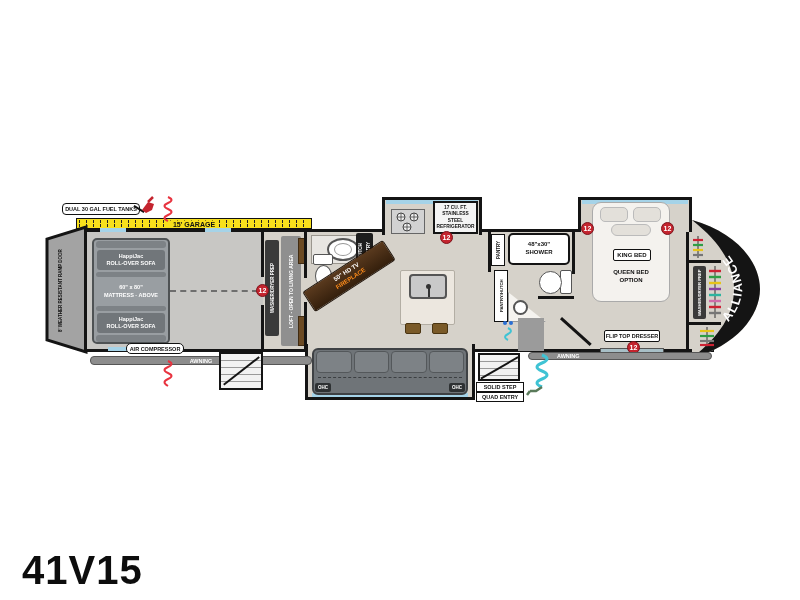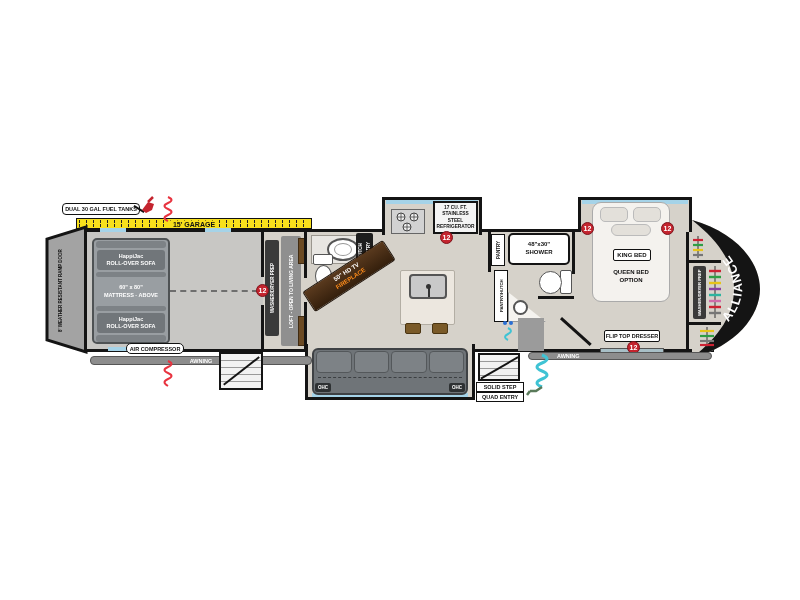--- a/index.html
+++ b/index.html
@@ -262,14 +262,15 @@
   <svg class="a" style="left:162px;top:360px;" width="13" height="28" viewBox="0 0 13 28">
     <path d="M6 1 q7 3 0 6 q-7 3 0 6 q7 3 0 6 q-7 3 0 7" stroke="#e8333f" stroke-width="2" fill="none"></path>
   </svg>
   <svg class="a" style="left:520px;top:353px;" width="40" height="44" viewBox="0 0 40 44">
     <path d="M22 2 q10 4 0 8 q-10 4 0 8 q10 4 0 8 q-10 4 0 8" stroke="#3fc3d4" stroke-width="3" fill="none"></path>
     <path d="M22 34 l-6 4 h-6 M10 38 l-3 4" stroke="#5a7a5a" stroke-width="2.5" fill="none"></path>
   </svg>
 
   <div class="a pill" style="left:126px;top:343px;width:58px;height:11px;font-size:5.5px;border-radius:5px;">AIR COMPRESSOR</div>
 
+  <div class="a" style="left:22px;top:548px;font-size:40px;font-weight:800;letter-spacing:1px;color:#0d0d0d;">41V15</div>
 
 </div>
 
 </body></html>

